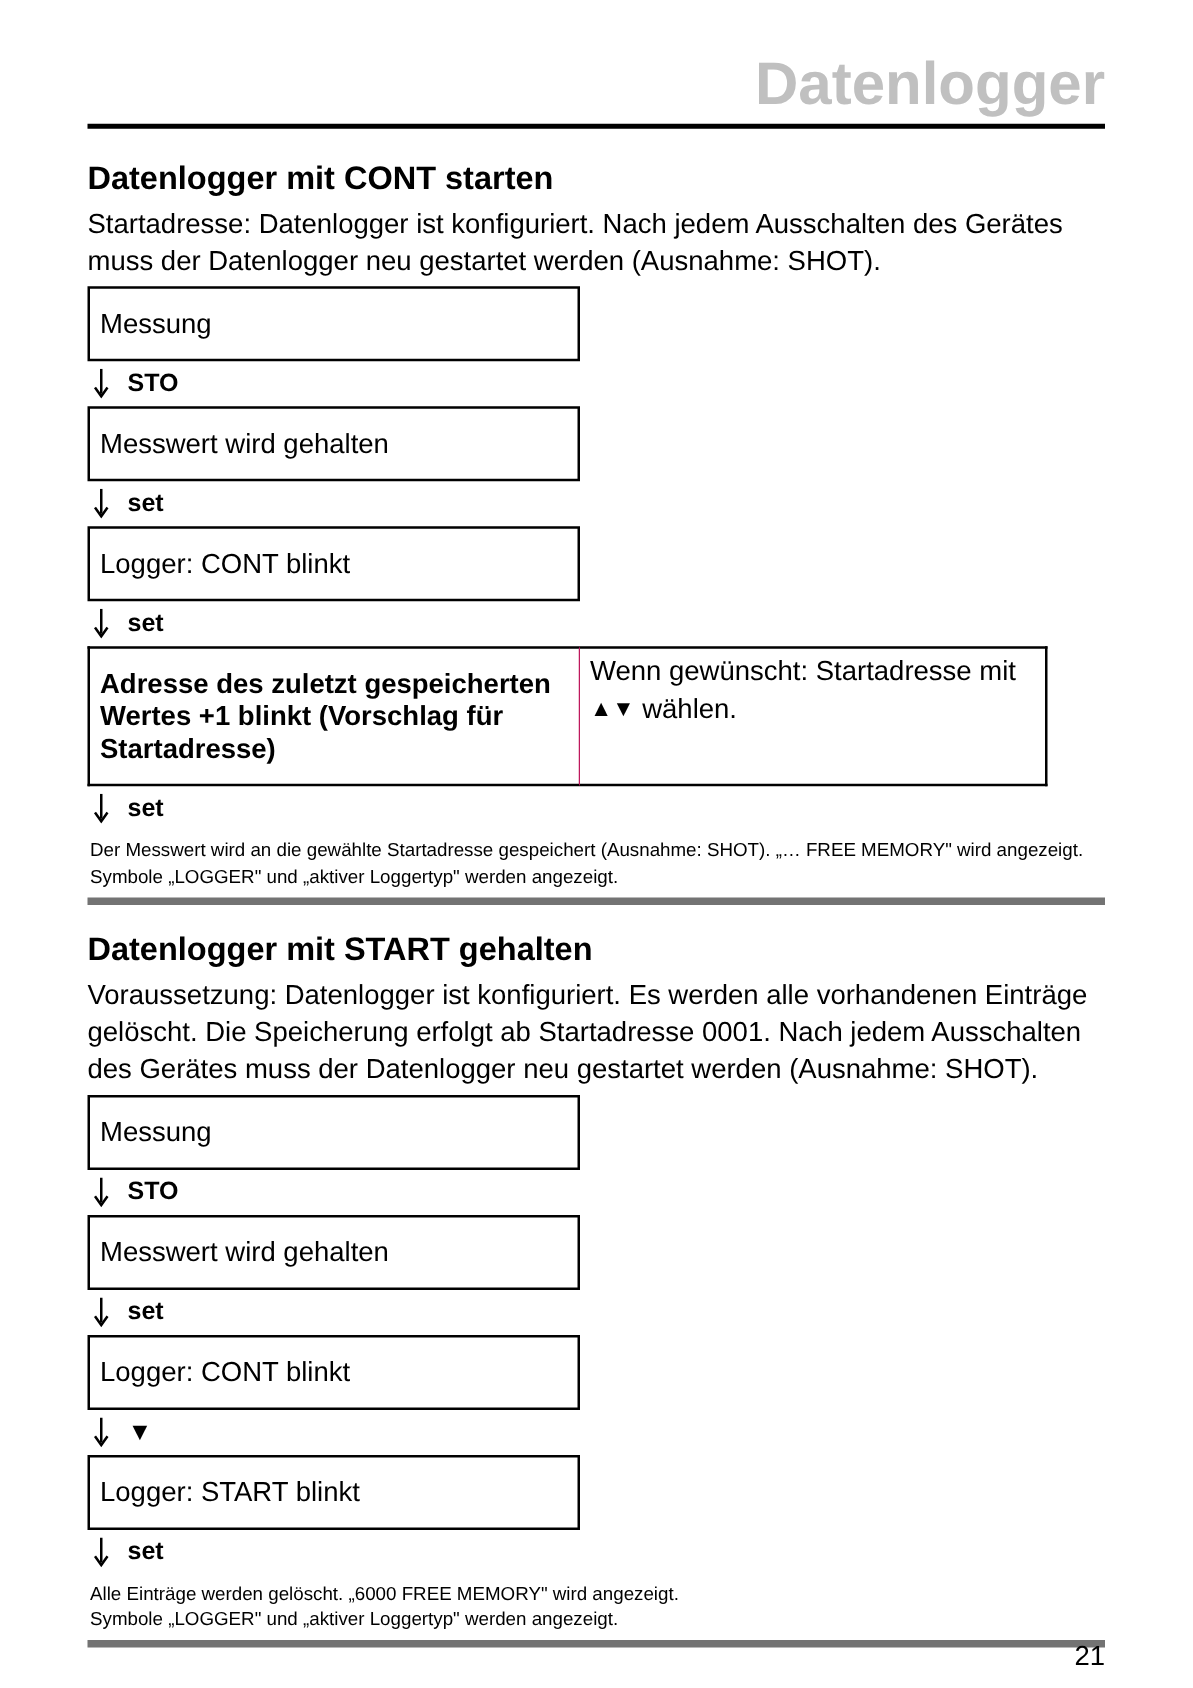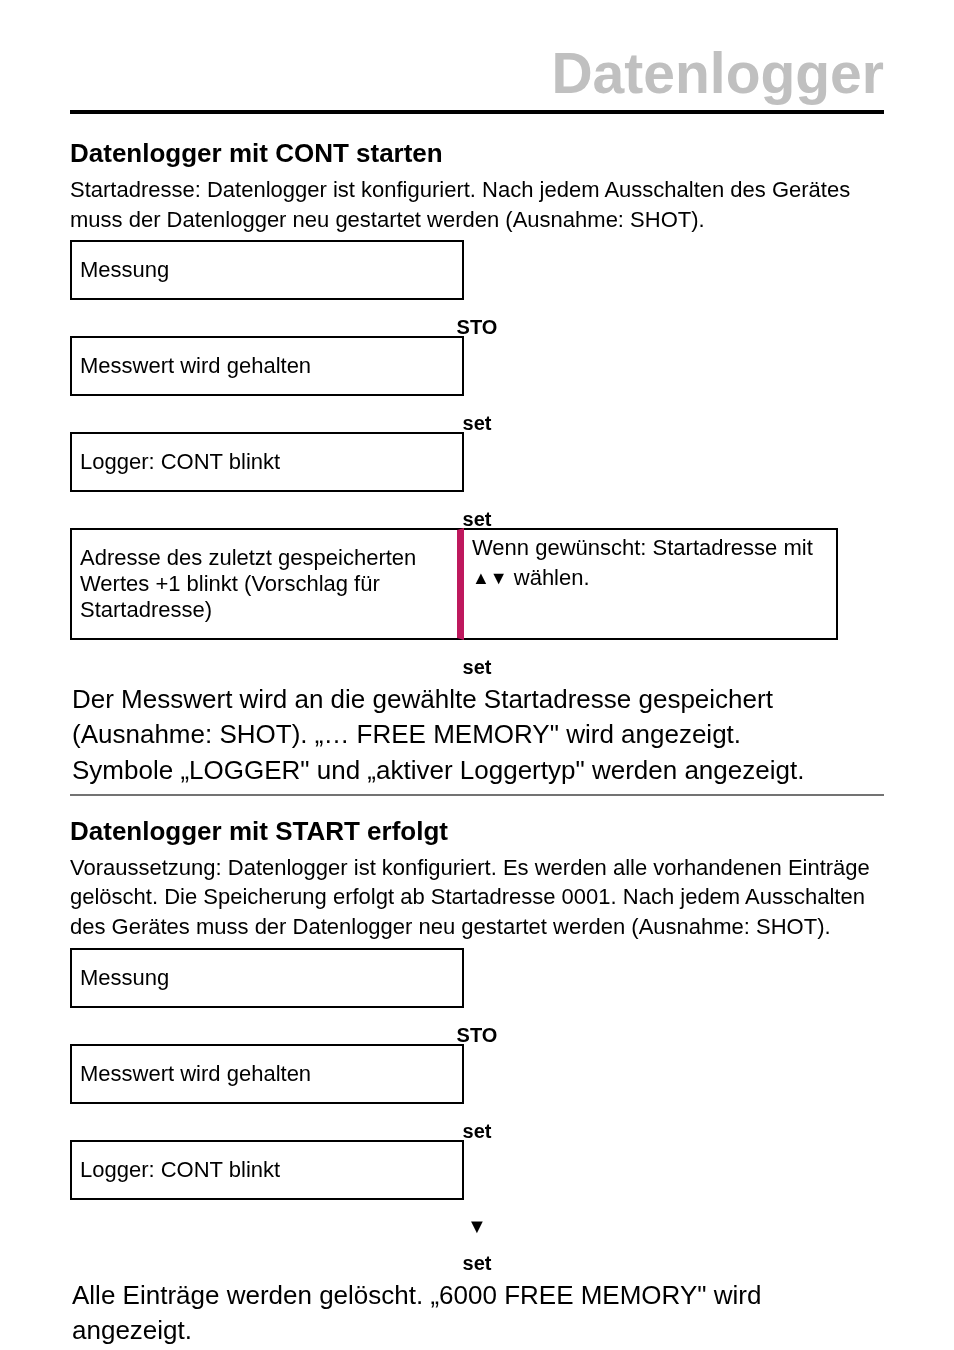--- a/index.html
+++ b/index.html
@@ -11,21 +11,21 @@
     width: 954px;
   }
   .page {
     box-sizing: border-box;
     width: 954px;
     min-height: 1350px;
     padding: 40px 70px 50px 70px;
     position: relative;
   }
   .page-title {
-    font-size: 57px;
+    font-size: 48px;
     font-weight: bold;
     text-align: right;
     color: #c0c0c0;
     margin: 0 0 4px 0;
   }
   .title-rule {
     border: none;
     border-top: 4px solid #000;
     margin: 0 0 24px 0;
   }
@@ -45,21 +45,20 @@
     font-size: 22px;
     width: 394px;
     box-sizing: border-box;
   }
   .step-row {
     display: flex;
     align-items: center;
     gap: 14px;
     padding: 2px 4px;
     height: 32px;
-    flex-direction: column;
   }
   .step-label {
     font-size: 20px;
     font-weight: bold;
   }
   .tri-down {
     font-size: 20px;
     line-height: 1;
   }
   .side-by-side {
@@ -75,24 +74,24 @@
     border-right: 2px solid #000;
     border-bottom: 2px solid #000;
     width: 374px;
     box-sizing: border-box;
   }
   .arrow-svg {
     width: 14px;
     height: 24px;
   }
   .result-block {
-    font-size: 26px;
+    font-size: 15px;
     line-height: 1.35;
     padding: 6px 2px;
-    border-bottom: 2px solid #737373;
+    border-bottom: 6px solid #737373;
   }
   .page-num {
     position: absolute;
     bottom: 30px;
     right: 70px;
     font-size: 22px;
     text-align: center;
   }
   .inline-tri {
     font-size: 18px;
@@ -130,38 +129,38 @@
   <div class="flow-box">Logger: CONT blinkt</div>
   <div class="step-row">
     <svg class="arrow-svg" viewBox="0 0 14 24">
         <line x1="7" y1="0" x2="7" y2="20" stroke="#000" stroke-width="2"></line>
         <polyline points="2,15 7,22 12,15" fill="none" stroke="#000" stroke-width="2"></polyline>
       </svg>
     <span class="step-label">set</span>
   </div>
 
   <div class="side-by-side">
-    <div class="flow-box" style="border-right:7px solid #be185d;">Adresse des zuletzt gespeicher­ten Wertes +1 blinkt (Vorschlag für Startadresse)</div>
+    <div class="flow-box" style="border-right:1px solid #be185d;font-weight:bold;">Adresse des zuletzt gespeicher­ten Wertes +1 blinkt (Vorschlag für Startadresse)</div>
     <div class="side-text" style="border-left:none;">
       <span>Wenn gewünscht: Startadresse mit </span><span class="inline-tri">▲▼</span><span> wählen.</span>
     </div>
   </div>
 
   <div class="step-row">
     <svg class="arrow-svg" viewBox="0 0 14 24">
         <line x1="7" y1="0" x2="7" y2="20" stroke="#000" stroke-width="2"></line>
         <polyline points="2,15 7,22 12,15" fill="none" stroke="#000" stroke-width="2"></polyline>
       </svg>
     <span class="step-label">set</span>
   </div>
 
   <div class="result-block" style="white-space:pre-line;">Der Messwert wird an die gewählte Startadresse gespeichert (Ausnahme: SHOT). „… FREE MEMORY" wird angezeigt.
 Symbole  „LOGGER" und „aktiver Loggertyp" werden angezeigt.</div>
 
-  <h2>Datenlogger mit START erfolgt</h2>
+  <h2>Datenlogger mit START gehalten</h2>
   <p class="para">Voraussetzung: Datenlogger ist konfiguriert. Es werden alle vorhandenen Einträge gelöscht. Die Speicherung erfolgt ab Startadresse 0001. Nach jedem Ausschalten des Gerätes muss der Datenlogger neu gestartet werden (Ausnahme: SHOT).</p>
 
   <div class="flow-box">Messung</div>
   <div class="step-row">
     <svg class="arrow-svg" viewBox="0 0 14 24">
         <line x1="7" y1="0" x2="7" y2="20" stroke="#000" stroke-width="2"></line>
         <polyline points="2,15 7,22 12,15" fill="none" stroke="#000" stroke-width="2"></polyline>
       </svg>
     <span class="step-label">STO</span>
   </div>
@@ -177,20 +176,21 @@
 
   <div class="flow-box">Logger: CONT blinkt</div>
   <div class="step-row">
     <svg class="arrow-svg" viewBox="0 0 14 24">
         <line x1="7" y1="0" x2="7" y2="20" stroke="#000" stroke-width="2"></line>
         <polyline points="2,15 7,22 12,15" fill="none" stroke="#000" stroke-width="2"></polyline>
       </svg>
     <span class="tri-down">▼</span>
   </div>
 
+  <div class="flow-box">Logger: START blinkt</div>
   <div class="step-row">
     <svg class="arrow-svg" viewBox="0 0 14 24">
         <line x1="7" y1="0" x2="7" y2="20" stroke="#000" stroke-width="2"></line>
         <polyline points="2,15 7,22 12,15" fill="none" stroke="#000" stroke-width="2"></polyline>
       </svg>
     <span class="step-label">set</span>
   </div>
 
   <div class="result-block" style="white-space:pre-line;">Alle Einträge werden gelöscht. „6000 FREE MEMORY" wird angezeigt.
 Symbole  „LOGGER" und „aktiver Loggertyp" werden angezeigt.</div>

